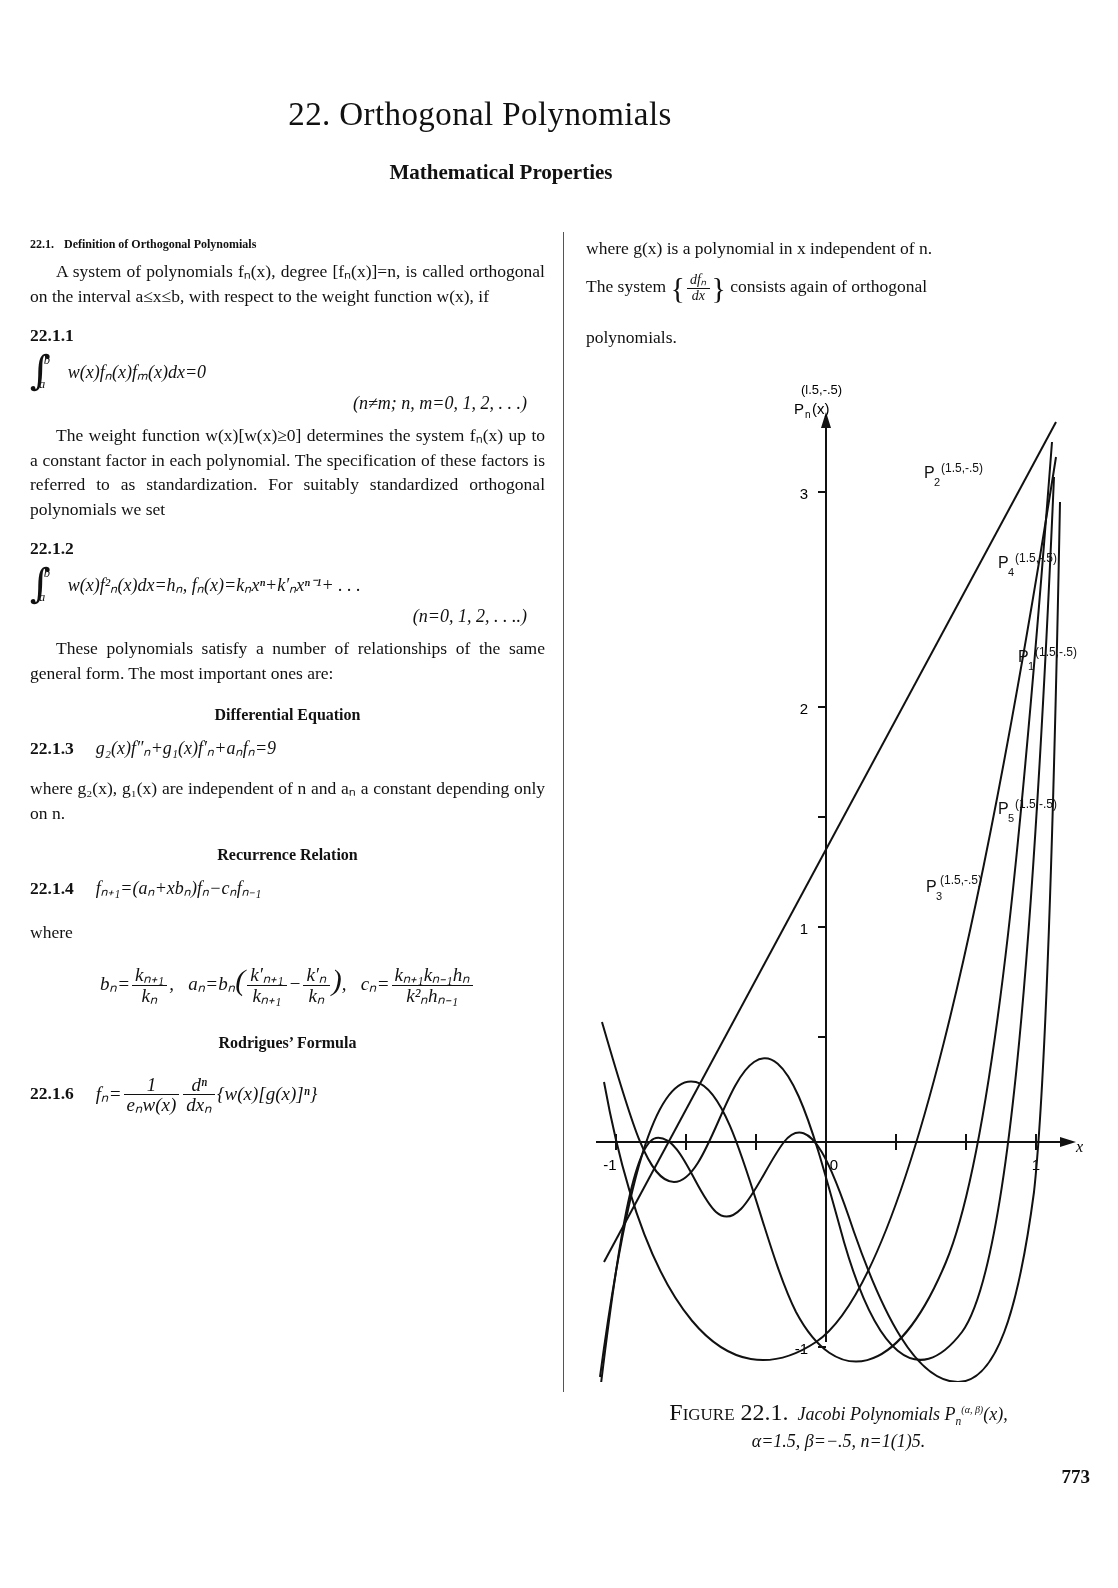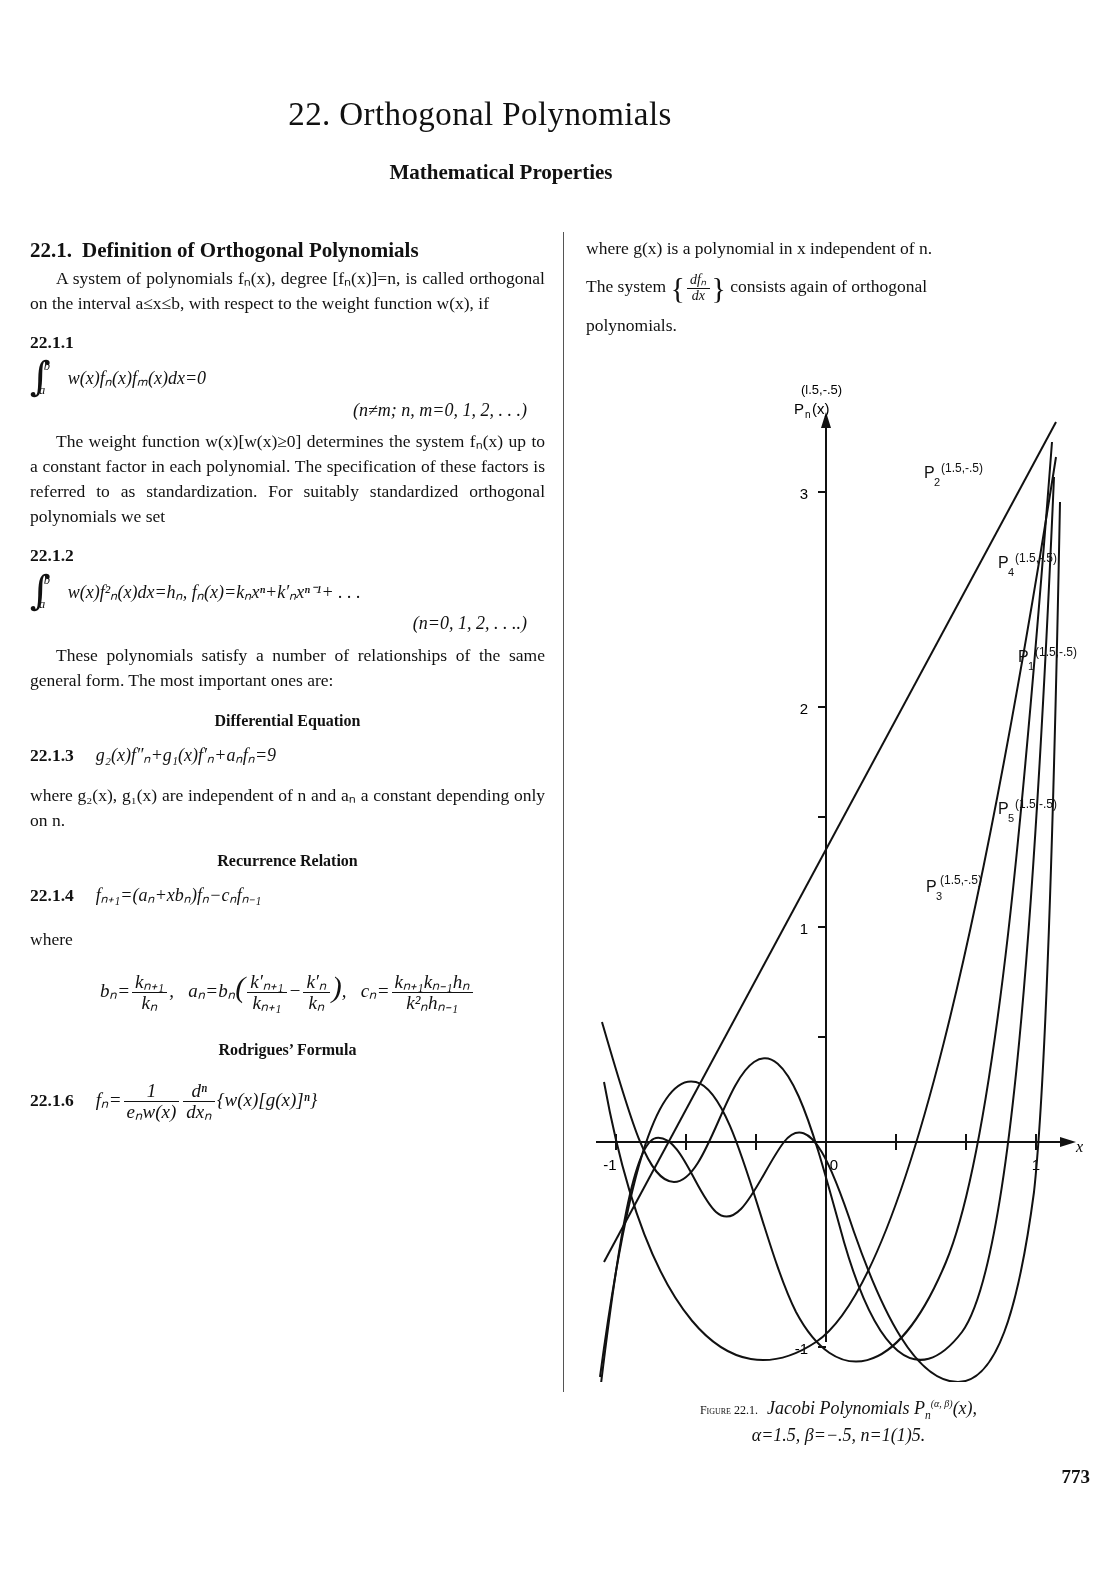--- a/index.html
+++ b/index.html
@@ -61,21 +61,22 @@
     position: absolute;
     left: 586px;
     top: 236px;
     width: 506px;
     font-size: 17.5px;
     line-height: 1.42;
     text-align: justify;
   }
   .subhead {
     font-weight: bold;
-    font-size: 21px;
+    font-size: 12px;
+    margin-bottom: 6px;
   }
   .subhead .num { margin-right: 10px; }
   p.para {
     margin: 0 0 14px 0;
     text-indent: 26px;
   }
   p.para.noind { text-indent: 0; }
   .eqnum {
     font-weight: bold;
     font-size: 17.5px;
@@ -135,21 +136,21 @@
     top: 1396px;
     width: 505px;
     text-align: center;
     font-size: 18px;
     font-style: italic;
     line-height: 1.35;
   }
   .fig-caption .sc {
     font-style: normal;
     font-variant: small-caps;
-    font-size: 12px;
+    font-size: 24px;
   }
   .page-num {
     position: absolute;
     right: 28px;
     top: 1466px;
     font-size: 19px;
     font-weight: bold;
   }
 </style>
 </head>
@@ -217,21 +218,21 @@
       <span class="num">22.1.6</span>
       <span class="eq" style="margin:0; font-size:19px;">
         <span>fₙ=</span><span class="frac"><span class="top">1</span><span class="bot">eₙw(x)</span></span><span class="frac"><span class="top">dⁿ</span><span class="bot">dxₙ</span></span><span>{w(x)[g(x)]ⁿ}</span>
       </span>
     </div>
 
   </div>
 
   <div class="col-right">
     <p class="para noind" style="margin-bottom:6px">where g(x) is a polynomial in x independent of n.</p>
-    <p class="para noind" style="margin-bottom:4px">
+    <p class="para noind" style="margin-bottom:16px">
       <span>The system</span>
       <span style="font-size:30px; vertical-align:middle;">{</span><span class="frac" style="font-size:14px;"><span class="top">dfₙ</span><span class="bot">dx</span></span><span style="font-size:30px; vertical-align:middle;">}</span>
       <span>consists again of orthogonal</span>
     </p>
     <p class="para noind">polynomials.</p>
   </div>
 
   <div class="fig-wrap">
     <svg width="500" height="1000" viewBox="0 0 500 1000">
 

